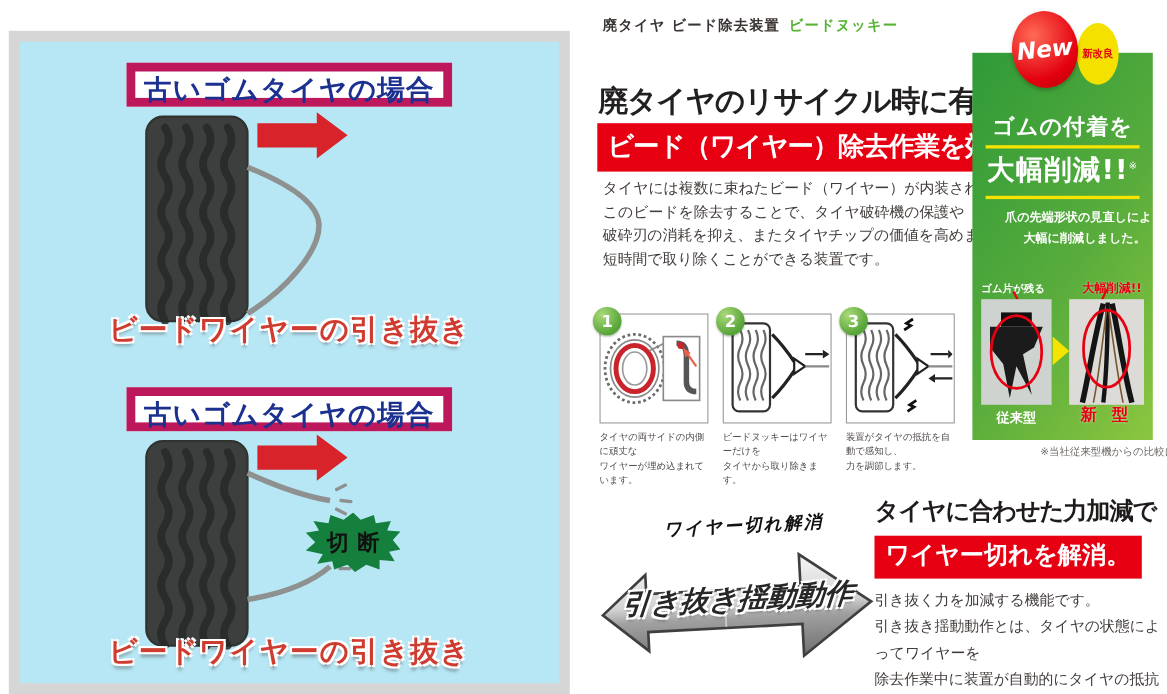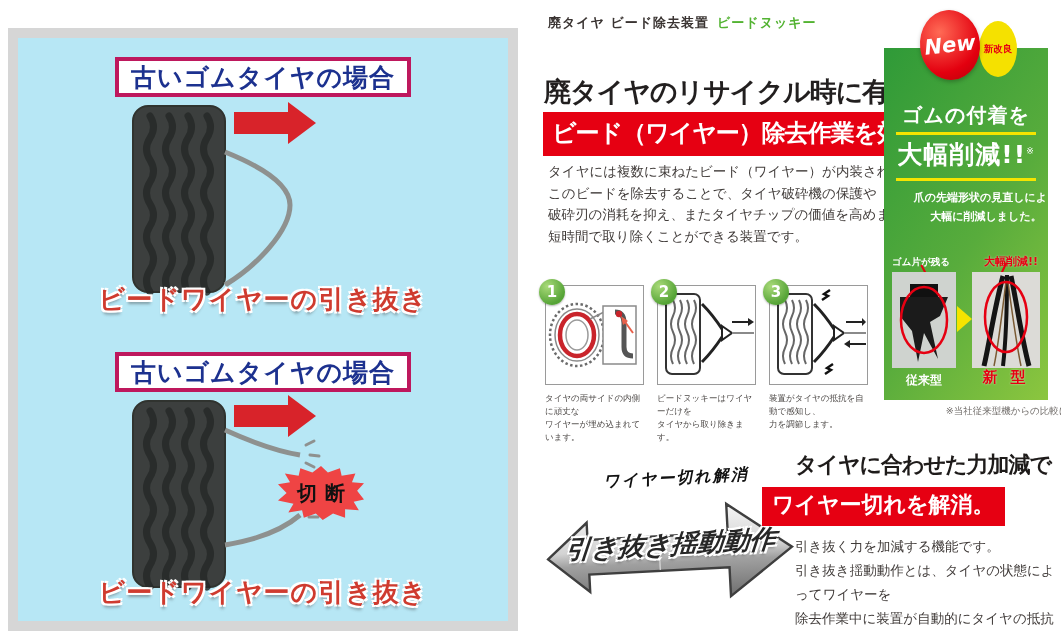--- a/index.html
+++ b/index.html
@@ -3,27 +3,27 @@
 <meta charset="utf-8">
 <style>
   * { margin:0; padding:0; box-sizing:border-box; }
   html,body { width:1061px; height:631px; background:#fff; font-family:"DejaVu Sans", sans-serif; }
   #page { position:relative; width:1061px; height:631px; overflow:hidden; background:#fff; }
 
   
   .left-frame { position:absolute; left:8px; top:28px; width:510px; height:603px; background:#d6d6d6; }
   .left-blue  { position:absolute; left:10px; top:10px; width:490px; height:583px; background:#b7e7f5; }
   .scene-title { position:absolute; left:50%; transform:translateX(-50%); width:296px; height:40px;
-    background:#fff; border:4px solid #be185d; color:#1c318f; font-size:25px; font-weight:800;
+    background:#fff; border:8px solid #be185d; color:#1c318f; font-size:25px; font-weight:800;
     text-align:center; line-height:34px; letter-spacing:1px; }
   .scene-art { position:absolute; left:112px; width:310px; height:235px; }
   .scene-caption { position:absolute; left:0; width:100%; text-align:center; font-size:26px; font-weight:800;
     color:#cf3b2f; letter-spacing:1px;
     text-shadow:-2px -2px 0 #fff, 2px -2px 0 #fff, -2px 2px 0 #fff, 2px 2px 0 #fff, 0 4px 3px rgba(60,60,60,.45); }
-  .burst { position:absolute; left:260px; top:428px; width:86px; height:54px; background:#ef4444;
+  .burst { position:absolute; left:260px; top:428px; width:86px; height:54px; background:#15803d;
     clip-path:polygon(50% 0%,58% 12%,72% 4%,74% 18%,90% 14%,86% 30%,100% 32%,92% 46%,100% 62%,88% 66%,94% 82%,78% 80%,78% 96%,64% 88%,52% 100%,44% 88%,30% 96%,28% 82%,12% 86%,18% 70%,0% 64%,10% 50%,0% 34%,14% 30%,8% 14%,24% 18%,26% 4%,40% 12%);
     display:flex; align-items:center; justify-content:center; }
   .burst span { font-size:20px; font-weight:800; color:#111; letter-spacing:8px; padding-left:8px; }
 
   
   .hdr { position:absolute; left:548px; top:14px; font-size:13px; font-weight:700; color:#3a3432; letter-spacing:1px; }
   .hdr .prod { color:#53b332; margin-left:8px; }
   .headline1 { position:absolute; left:544px; top:74px; font-size:27px; font-weight:800; color:#221f1f; letter-spacing:-1px; }
   .redbox { background:#e60012; color:#fff; font-weight:800; }
   .headline2 { position:absolute; left:543px; top:112px; font-size:24px; padding:5px 9px 7px; letter-spacing:-1px; }
@@ -69,21 +69,21 @@
   
   .osc-tag { position:absolute; left:586px; top:468px; width:180px; text-align:center; font-size:16px; font-weight:800;
     font-style:italic; color:#111; letter-spacing:2px; transform:rotate(-3deg); }
   .osc-svg { position:absolute; left:546px; top:494px; width:250px; height:118px; transform:rotate(-3deg); }
   .osc-label { position:absolute; left:553px; top:527px; width:235px; text-align:center; font-size:26px; font-weight:800;
     font-style:italic; color:#272727; letter-spacing:0px; transform:skewX(-8deg) rotate(-3deg); white-space:nowrap;
     text-shadow:-2px -2px 0 #fff, 2px -2px 0 #fff, -2px 2px 0 #fff, 2px 2px 0 #fff, 0 3px 3px rgba(0,0,0,.35); }
 
   
   .br-line1 { position:absolute; left:795px; top:450px; font-size:22px; font-weight:800; color:#1e1b1a; letter-spacing:-1px; }
-  .br-line2 { position:absolute; left:762px; top:487px; font-size:22px; padding:3px 10px 6px; letter-spacing:0px; }
+  .br-line2 { position:absolute; left:795px; top:487px; font-size:22px; padding:3px 10px 6px; letter-spacing:0px; }
   .br-body  { position:absolute; left:795px; top:534px; font-size:13.5px; color:#413c3a; line-height:24px; font-weight:500; }
 </style>
 </head>
 <body>
 
 <div id="page">
 
   <div class="left-frame">
     <div class="left-blue">
 

